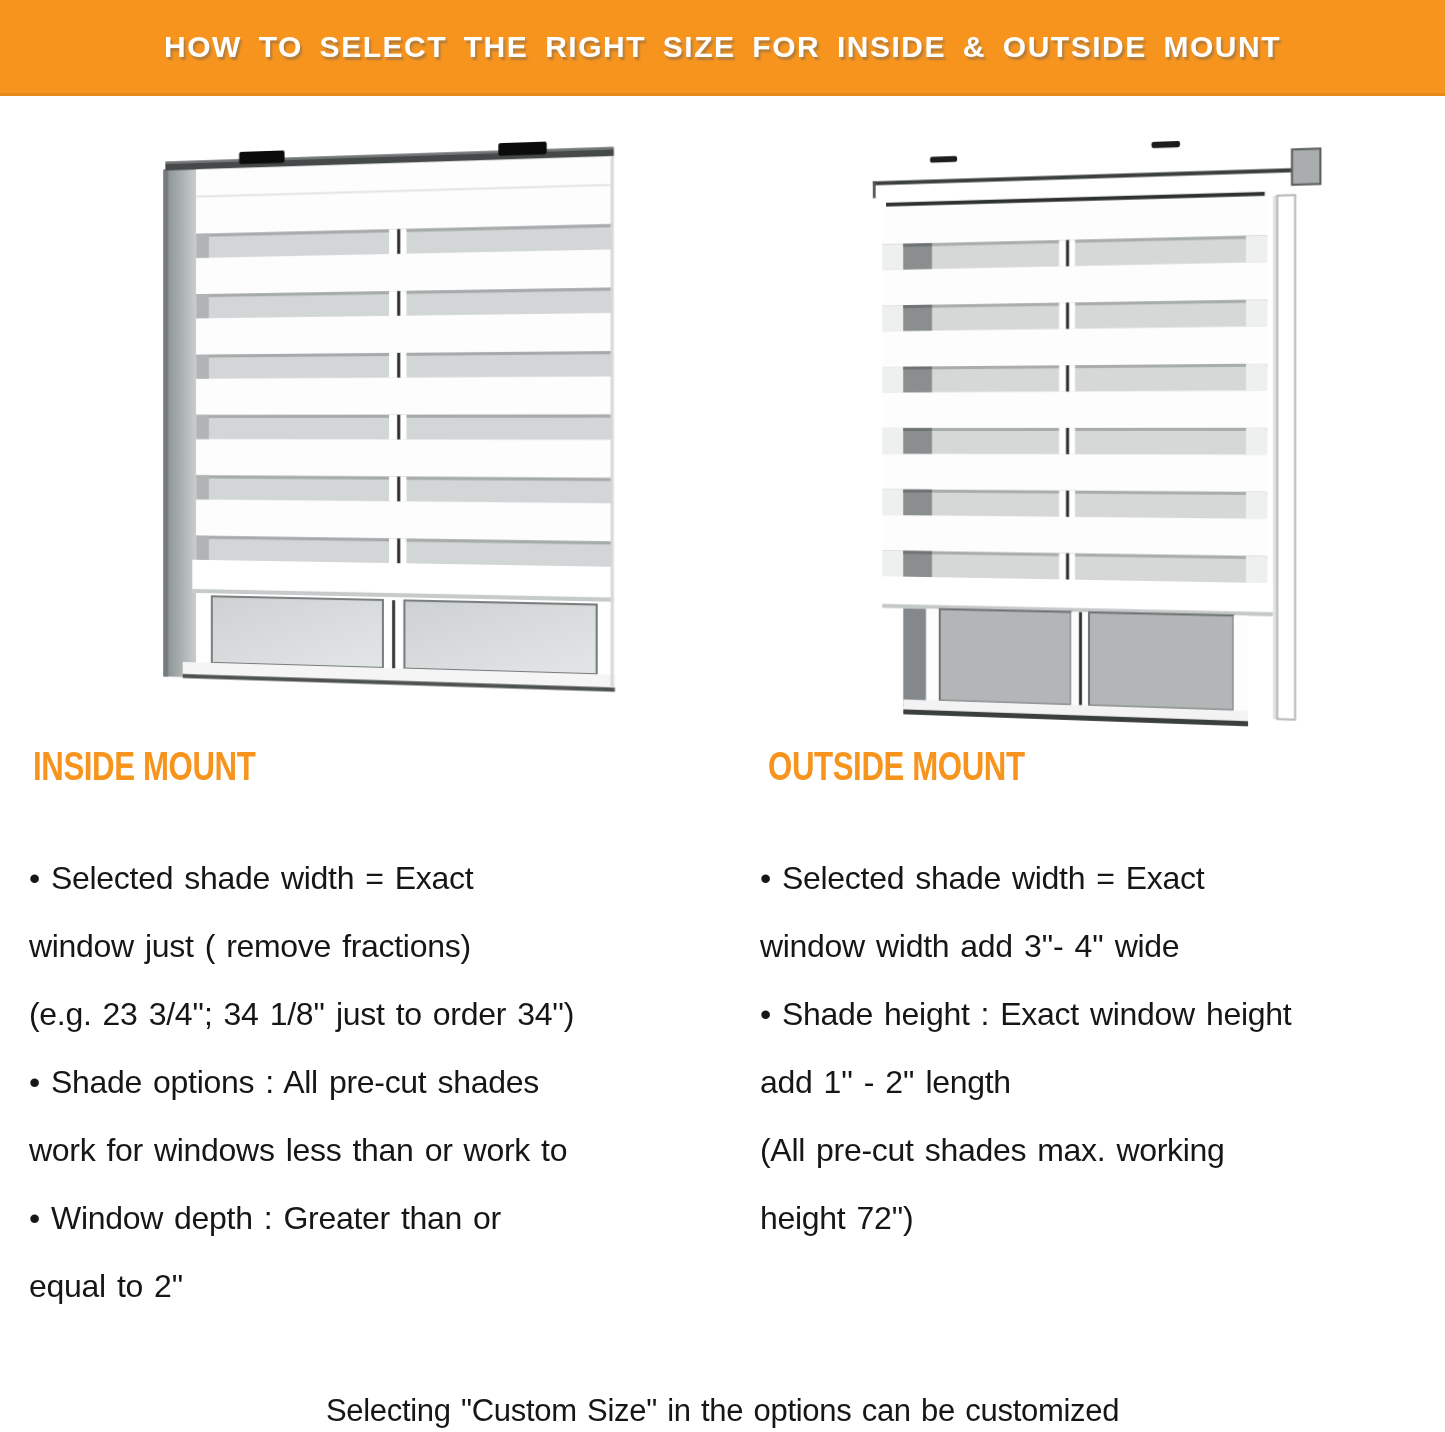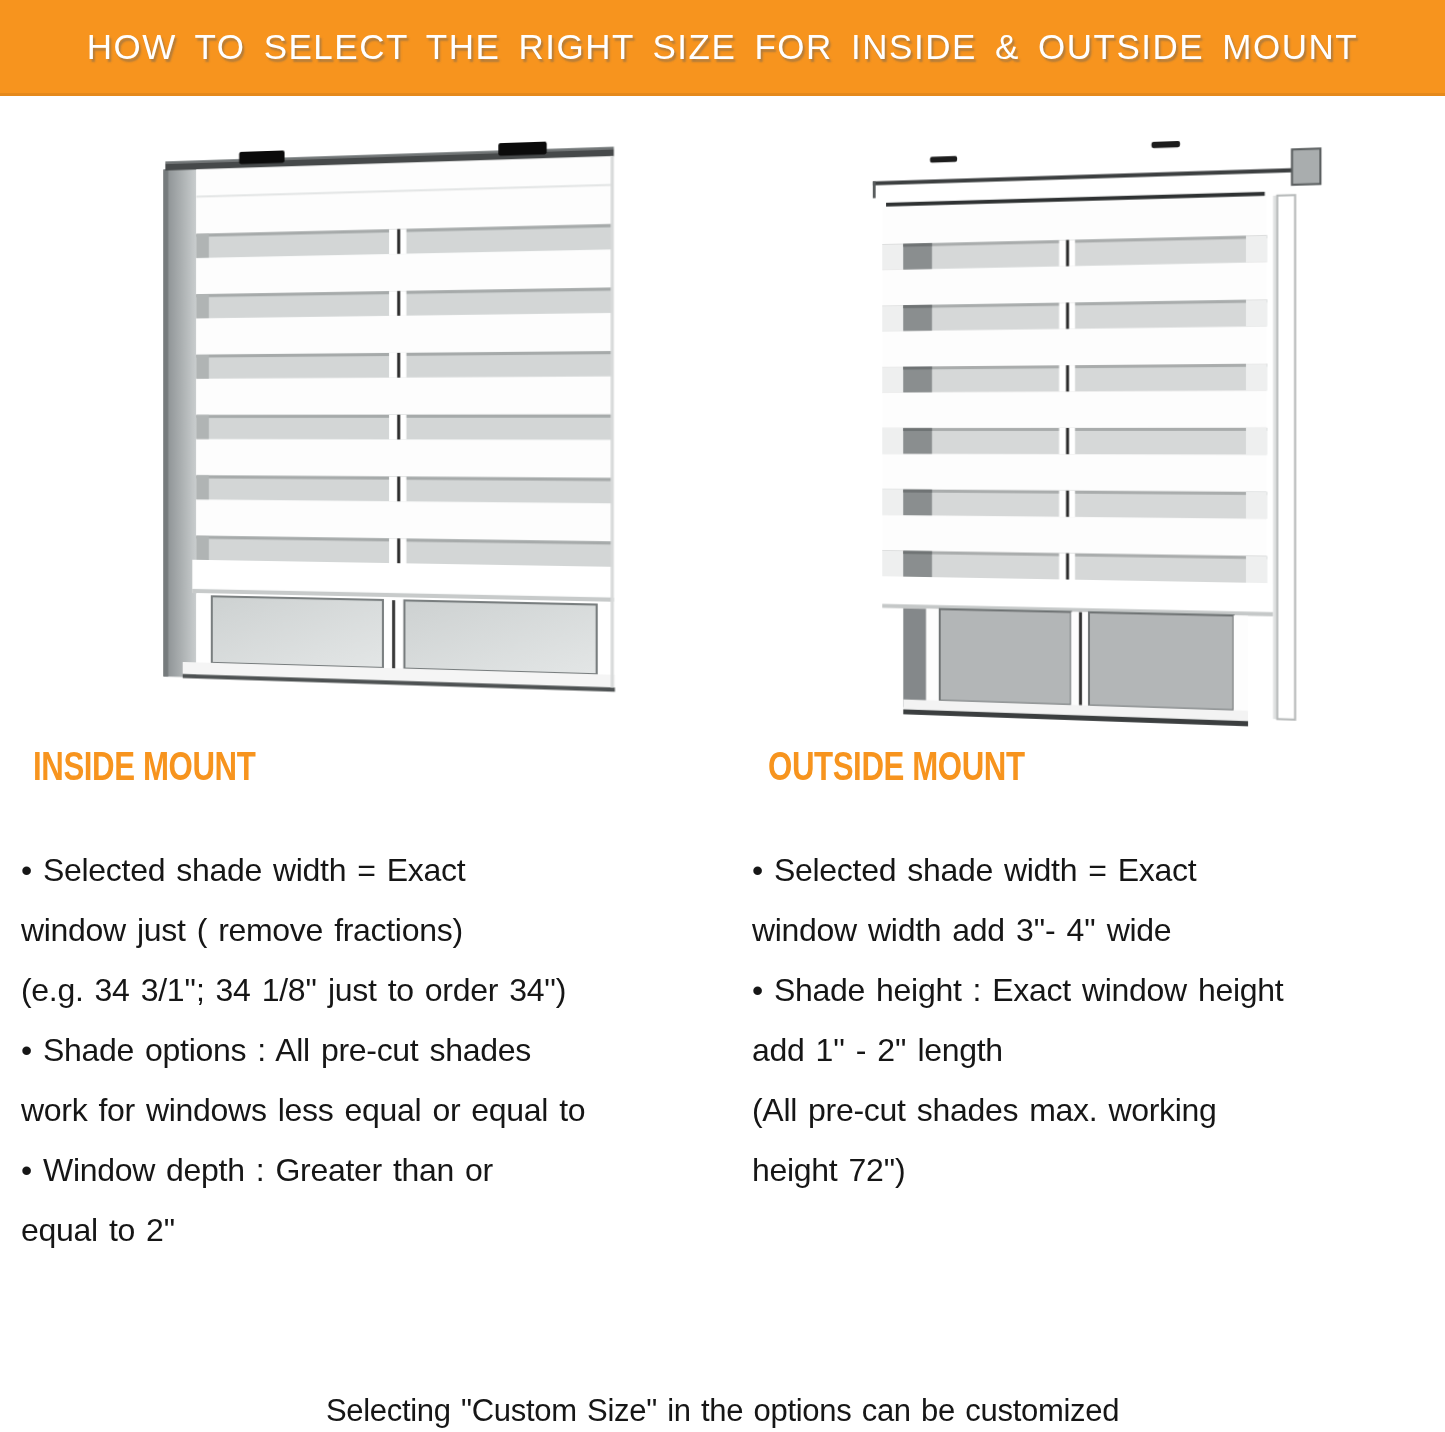--- a/index.html
+++ b/index.html
@@ -9,21 +9,21 @@
   }
 
   
   .banner {
     position:absolute; left:0; top:0; width:100%; height:93px;
     background:var(--accent,#F7941E);
     display:flex; align-items:center; justify-content:center;
     border-bottom:3px solid rgba(0,0,0,0.07);
   }
   .banner-title {
-    margin:12px; font-size:35px; font-weight:400; color:var(--banner-text,#ffffff);
+    margin:12px; font-size:30px; font-weight:700; color:var(--banner-text,#ffffff);
     letter-spacing:1.5px; word-spacing:7px; white-space:nowrap;
     text-shadow:2px 3px 2px rgba(95,95,95,0.45);
   }
 
   
   .illo { position:absolute; margin:0; padding:0; }
   .illo svg { width:100%; height:100%; display:block; }
   .illo-inside  { left:150px; top:146px; width:472px; height:556px;
                   transform:perspective(1300px) rotateY(-9deg); }
   .illo-outside { left:858px; top:140px; width:470px; height:588px;
@@ -39,21 +39,21 @@
     letter-spacing:-0.5px;
   }
   .heading-inside  { left:33px;  top:744px; }
   .heading-outside { left:768px; top:744px;text-align:right; }
 
   
   .col { position:absolute; width:710px; }
   .col-inside  { left:21px;  top:840px; }
   .col-outside { left:752px; top:840px; }
   .line {
-    margin:0; font-size:32px; line-height:60px; color:var(--body-text,#161616);
+    margin:8px; font-size:32px; line-height:60px; color:var(--body-text,#161616);
     letter-spacing:-0.3px; word-spacing:2.5px; white-space:nowrap;
   }
 
   
   .footer-note {
     position:absolute; left:0; top:1393px; width:100%; margin:0;
     text-align:center; font-size:31px; color:var(--body-text,#161616);
     letter-spacing:-0.3px; word-spacing:2px;
   }
 </style>
@@ -255,23 +255,23 @@
   <h2 class="heading heading-inside">
     <span class="squeeze">INSIDE MOUNT</span>
   </h2>
   <h2 class="heading heading-outside">
     <span class="squeeze">OUTSIDE MOUNT</span>
   </h2>
 
   <div class="col col-inside">
     <p class="line">• Selected shade width = Exact</p>
     <p class="line">window just ( remove fractions)</p>
-    <p class="line">(e.g. 34 3/1''; 34 1/8'' just to order 34'')</p>
+    <p class="line">(e.g. 23 3/4''; 34 1/8'' just to order 34'')</p>
     <p class="line">• Shade options : All pre-cut shades</p>
-    <p class="line">work for windows less equal or equal to</p>
+    <p class="line">work for windows less than or work to</p>
     <p class="line">• Window depth : Greater than or</p>
     <p class="line">equal to 2''</p>
   </div>
 
   <div class="col col-outside">
     <p class="line">• Selected shade width = Exact</p>
     <p class="line">window width add 3''- 4'' wide</p>
     <p class="line">• Shade height : Exact window height</p>
     <p class="line">add 1'' - 2'' length</p>
     <p class="line">(All pre-cut shades max. working</p>

